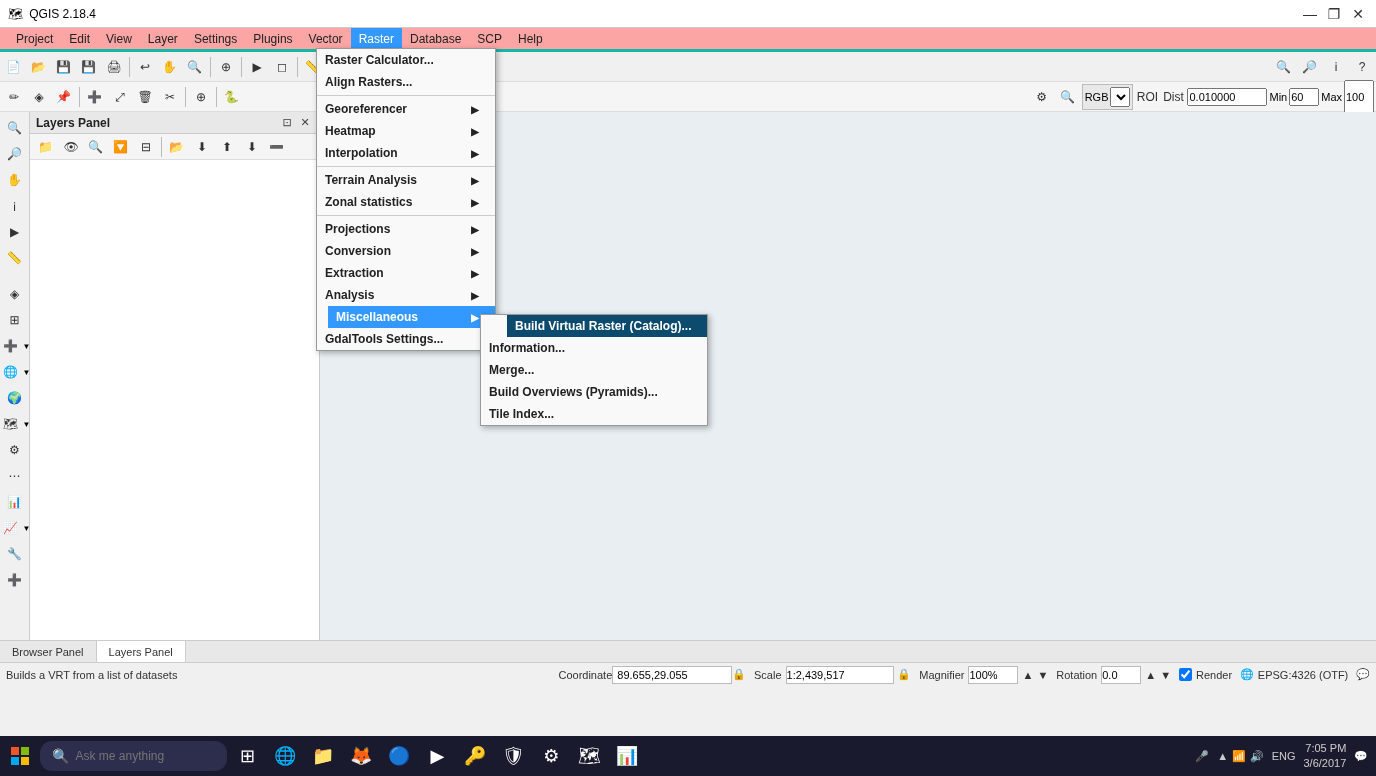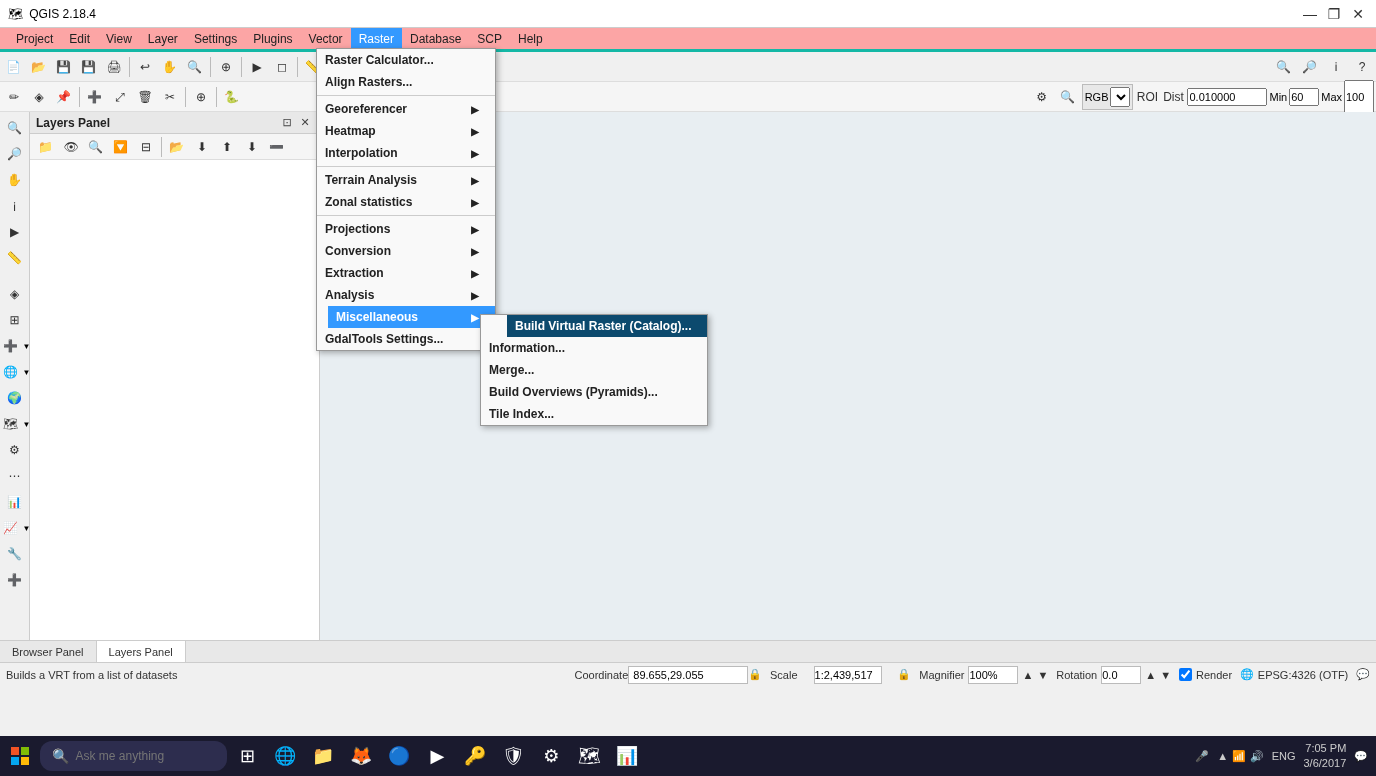--- a/index.html
+++ b/index.html
@@ -101,22 +101,22 @@
 
     
     .status-bar {
       display: flex; align-items: center;
       background: #f0f0f0; height: 24px; border-top: 1px solid #ccc;
       padding: 0 6px; gap: 8px; font-size: 11px; color: #333;
     }
     .status-bar-text { flex: 1; }
     .status-coordinate { display: flex; align-items: center; }
     .status-input { border: 1px solid #bbb; padding: 2px 4px; background: white; height: 18px; font-size: 11px; width: 120px; }
-    .status-scale { display: flex; align-items: center; gap: 16px; }
-    .status-scale-input { border: 1px solid #bbb; background: white; padding: 1px 0; height: 18px; font-size: 11px; width: 68px; }
+    .status-scale { display: flex; align-items: center; gap: 4px; }
+    .status-scale-input { border: 1px solid #bbb; background: white; padding: 1px 0; height: 18px; font-size: 11px; width: 108px; }
     .status-section { display: flex; align-items: center; gap: 4px; }
 
     
     .bottom-tabs {
       display: flex; align-items: center;
       background: #e8e8e8; height: 22px;
       border-top: 1px solid #ccc;
     }
     .bottom-tab {
       padding: 2px 12px; cursor: pointer; font-size: 11px; color: #333;

